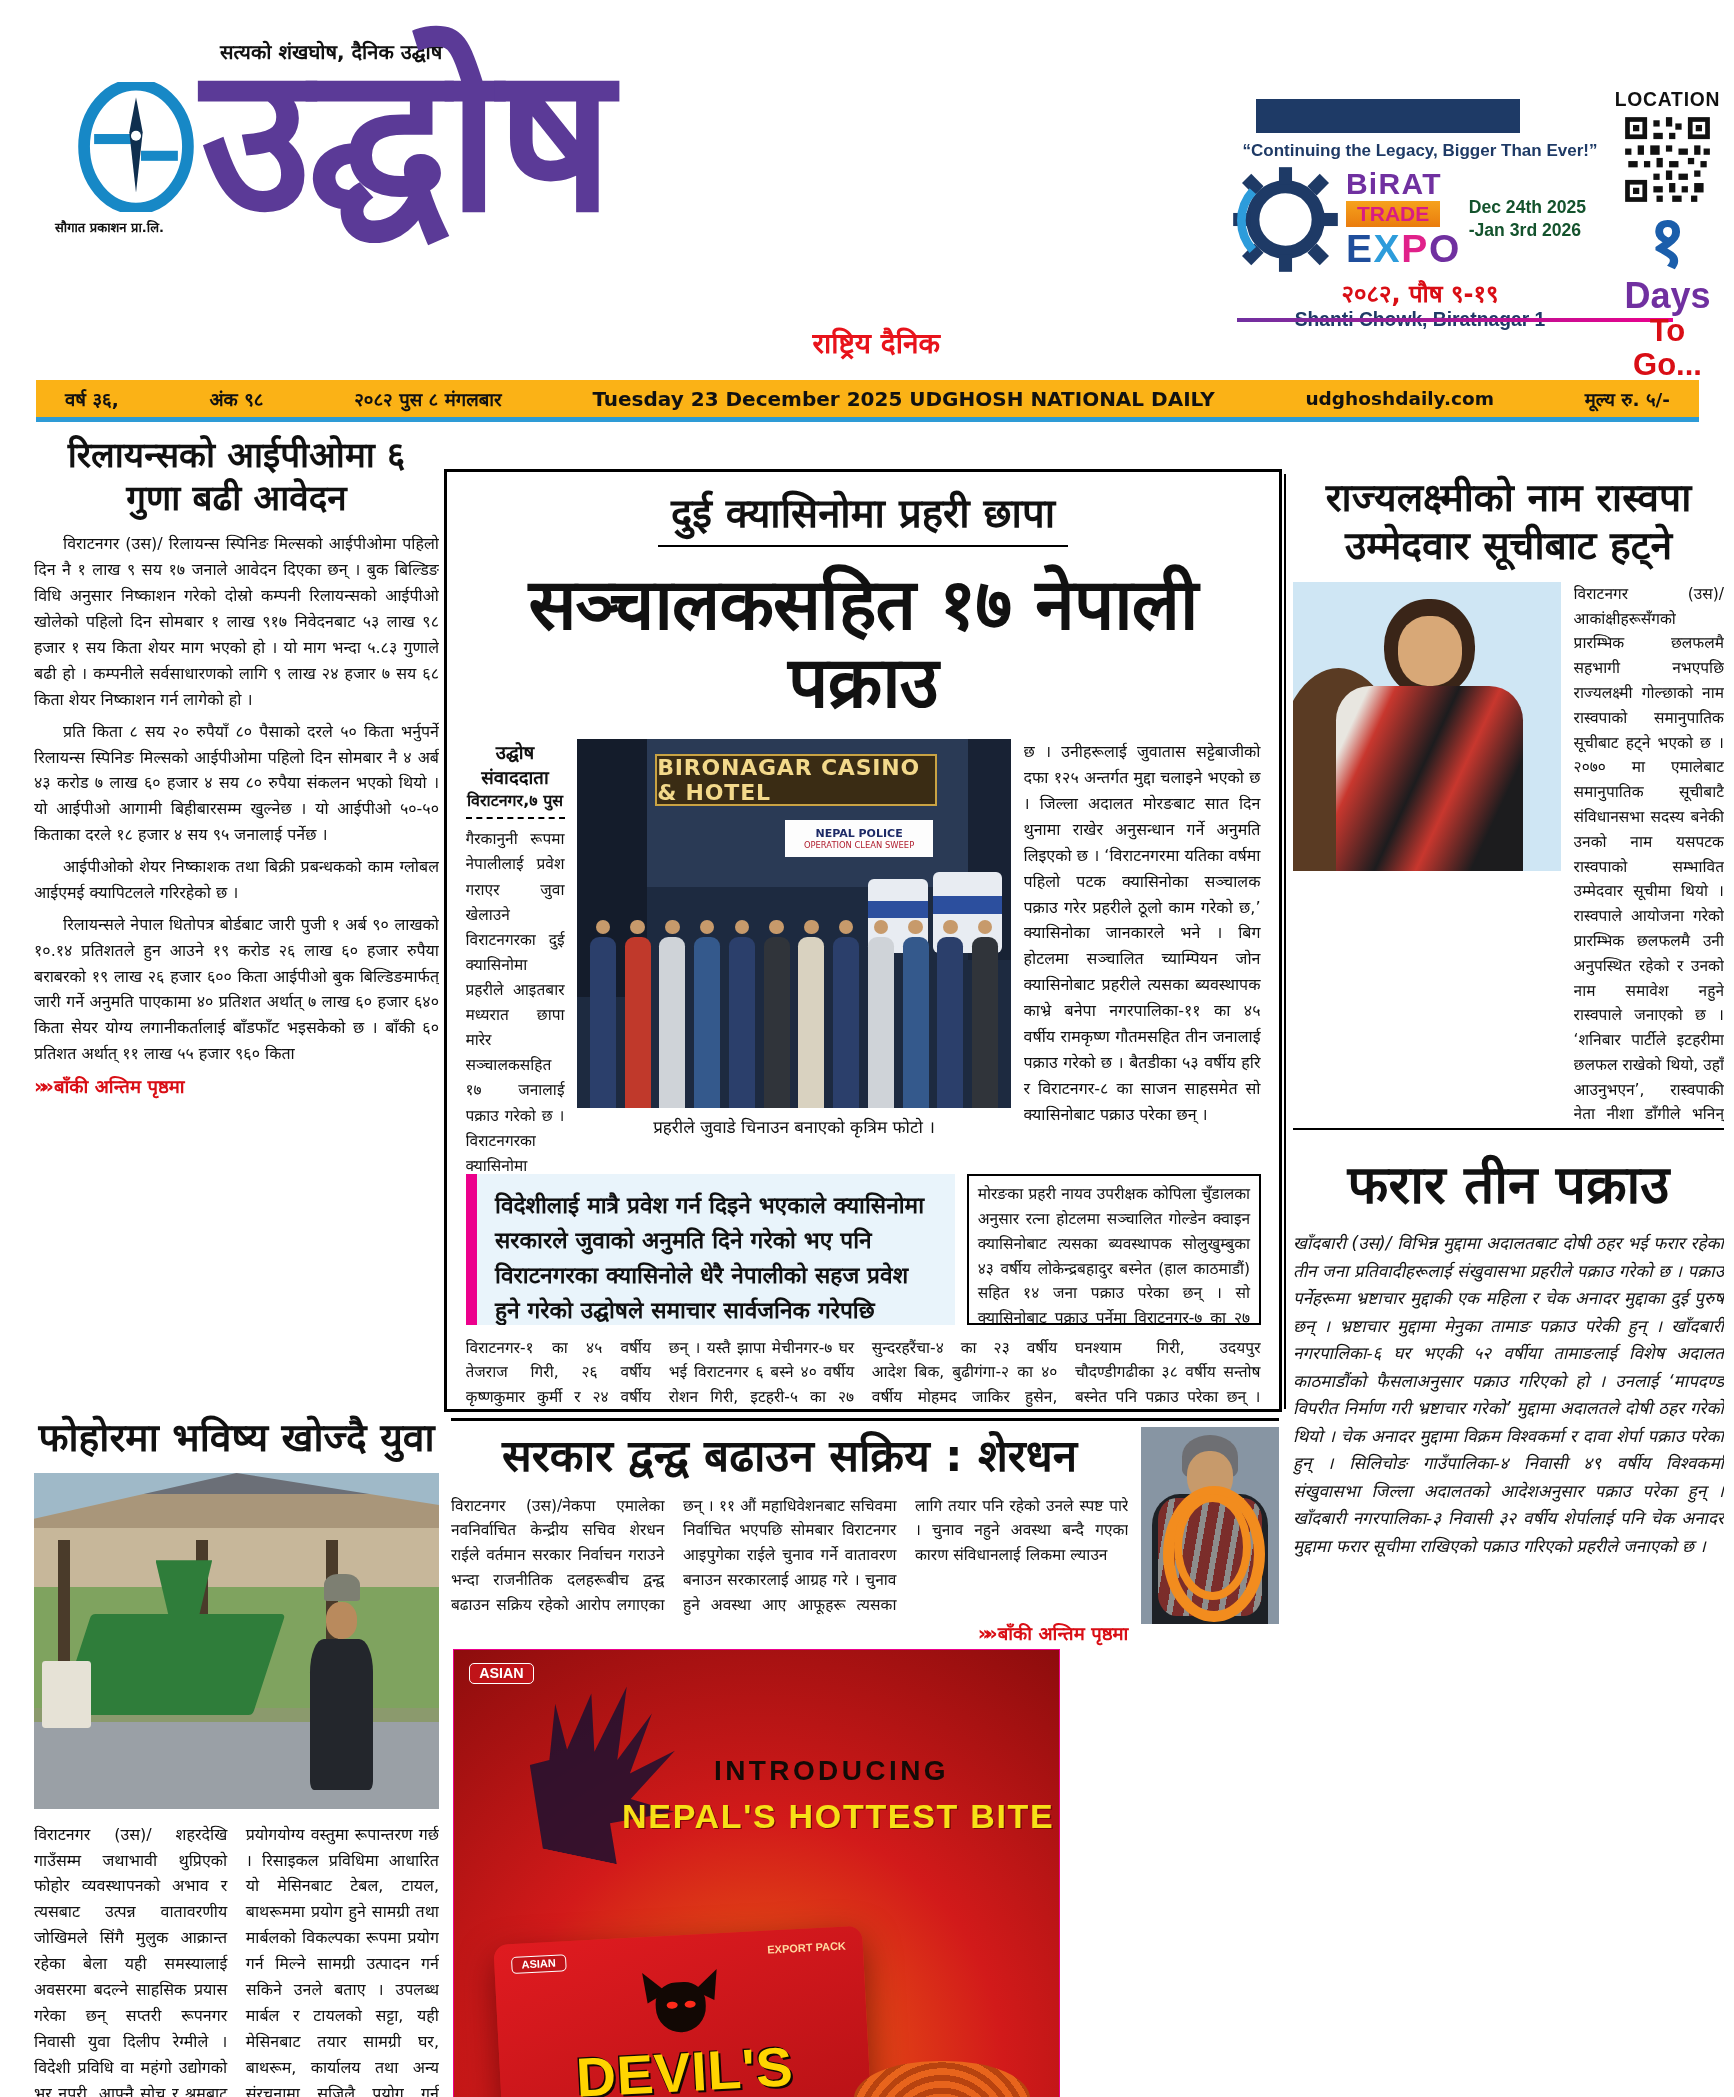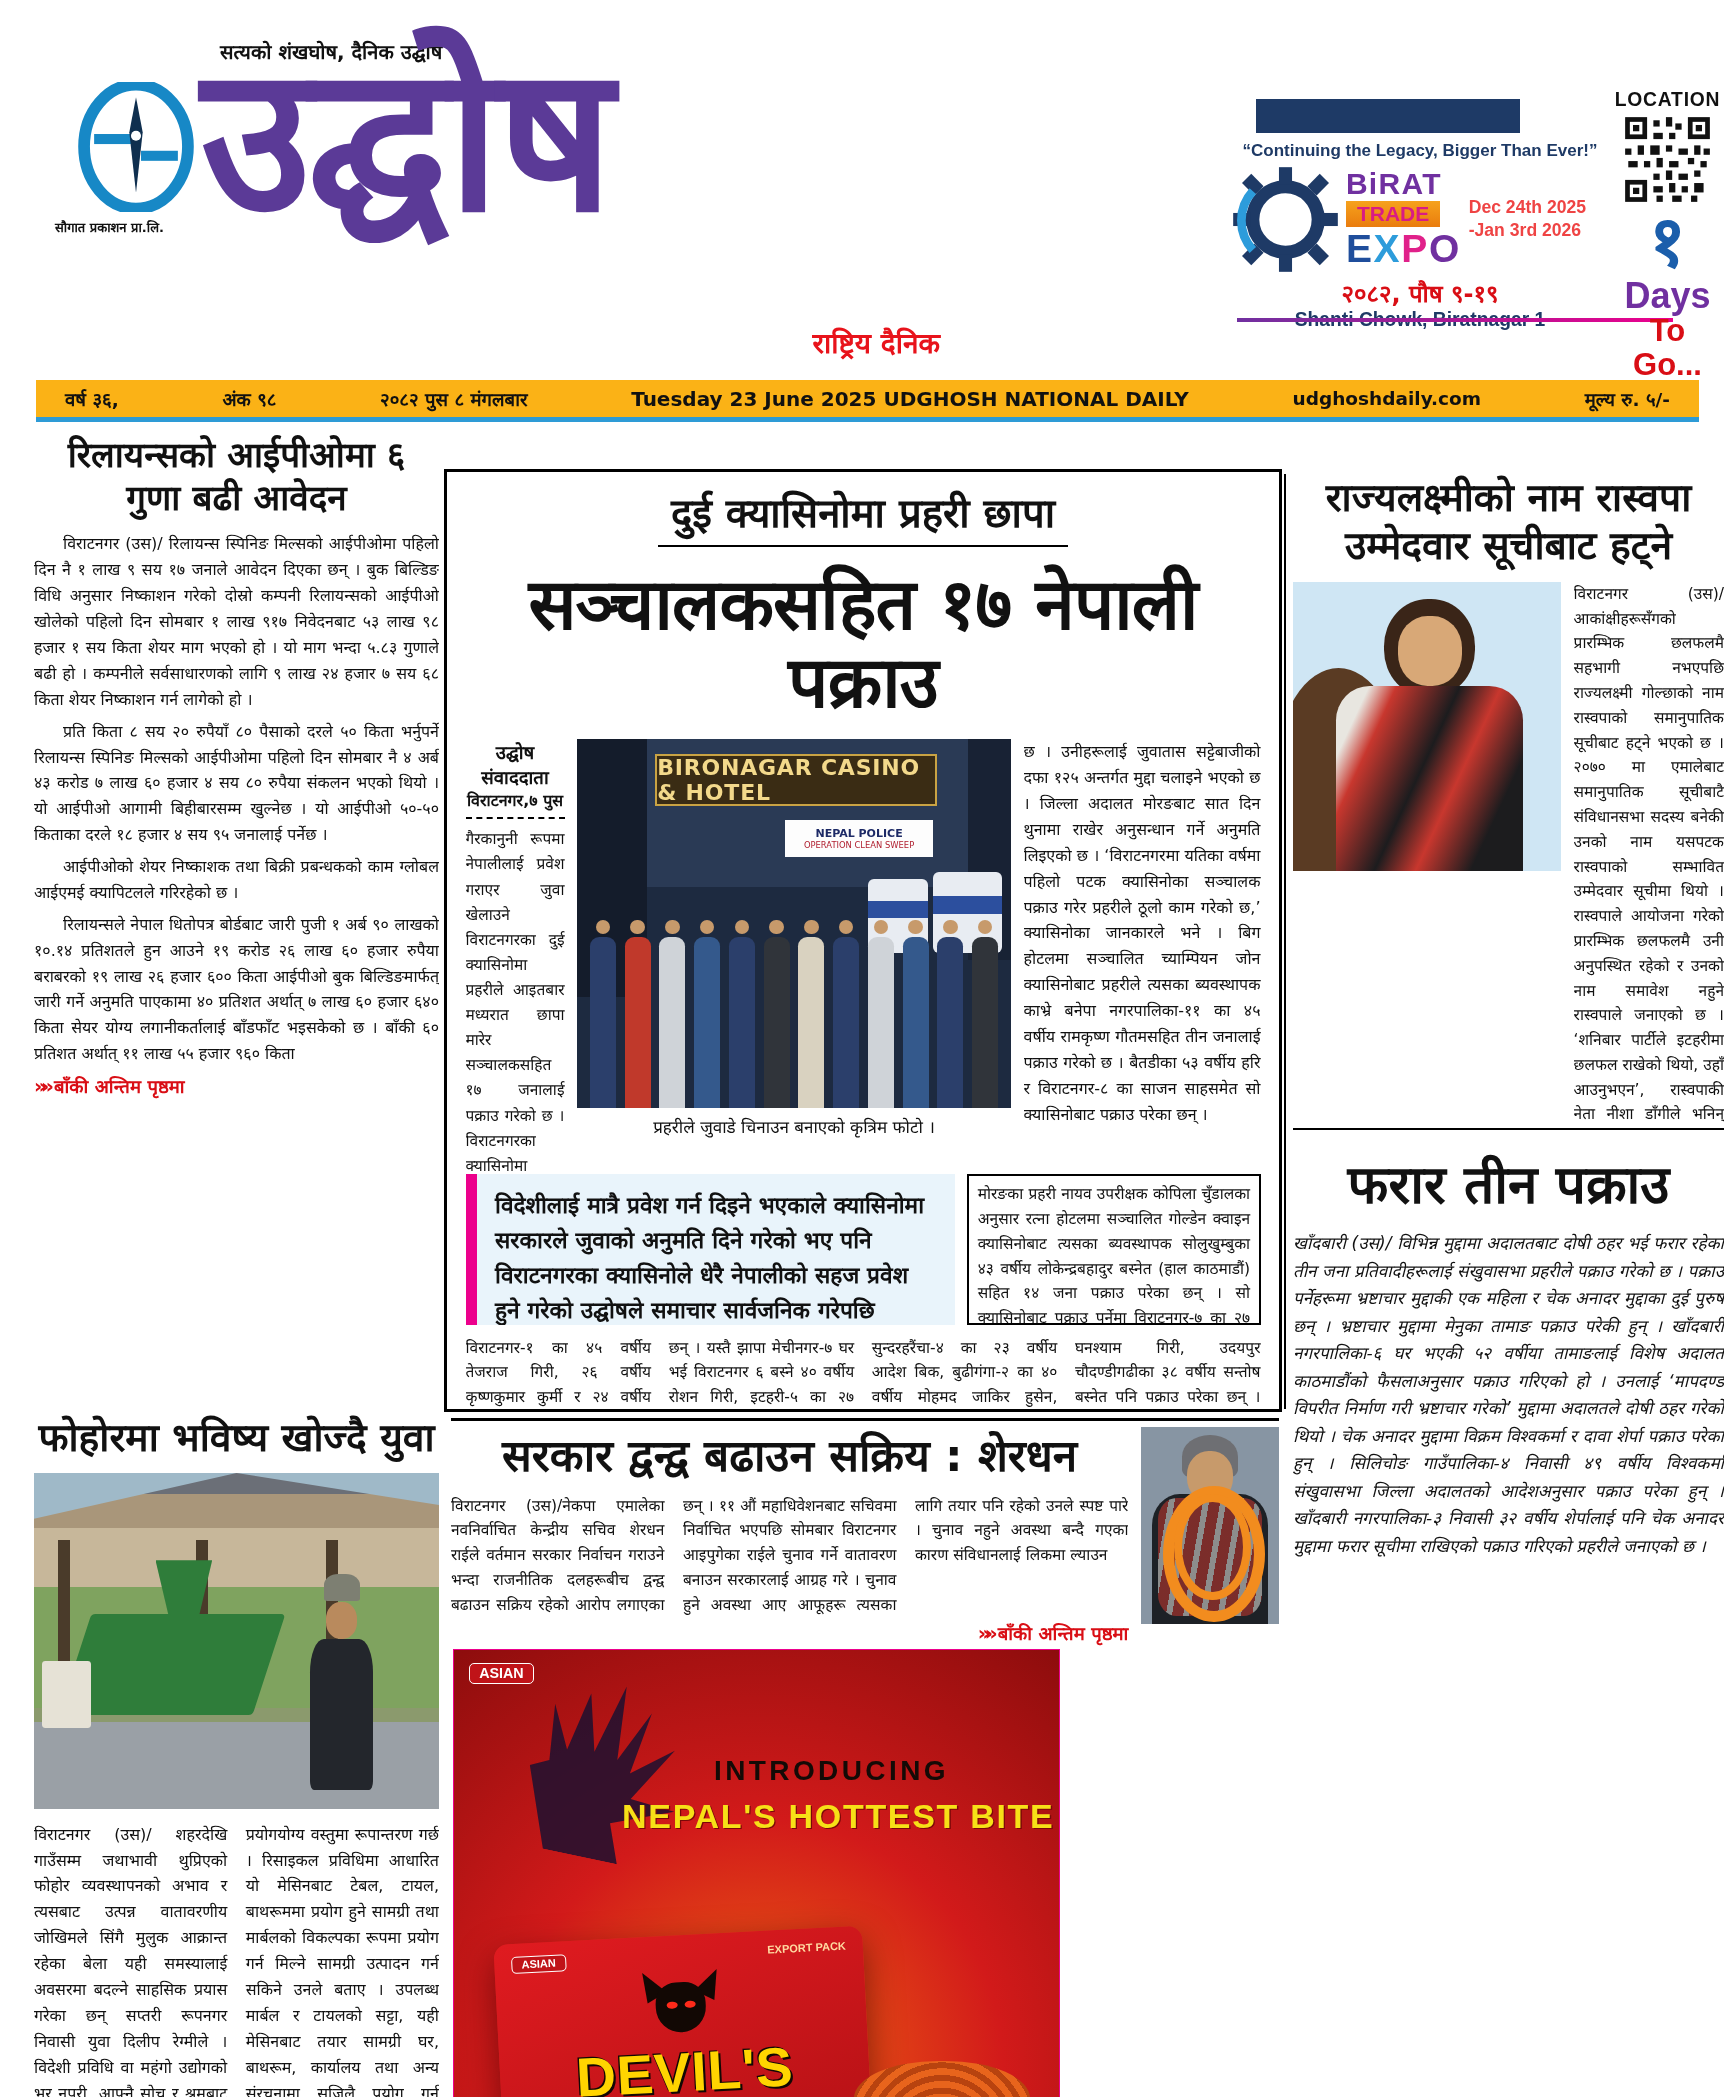--- a/index.html
+++ b/index.html
@@ -150,21 +150,21 @@
             <rect x="72" y="76" width="16" height="12" transform="rotate(45 80 82)"></rect>
           </g>
         </g>
         <path d="M20 78 A40 40 0 0 1 20 24" fill="none" stroke="#2D9CDB" stroke-width="8"></path>
       </svg>
       <div style="margin-left:5.9px;">
         <div style="color:#7030A0;font-size:30px;font-weight:bold;letter-spacing:1.3px;">BiRAT</div>
         <div style="display:inline-block;background:linear-gradient(#f6a21c,#e97c0e);color:#D91C84;font-size:21px;font-weight:bold;padding:0.8px 11px;">TRADE</div>
         <div style="font-size:39px;font-weight:bold;letter-spacing:1.7px;"><span style="color:#1F4E9C;">E</span><span style="color:#2D9CDB;">X</span><span style="color:#E0218A;">P</span><span style="color:#7030A0;">O</span></div>
       </div>
-      <div style="margin-left:7.6px;color:#ef4444;font-size:17.6px;font-weight:bold;line-height:1.3;">
+      <div style="margin-left:7.6px;color:#14532d;font-size:17.6px;font-weight:bold;line-height:1.3;">
         <div>Dec 24th 2025</div>
         <div>-Jan 3rd 2026</div>
       </div>
     </div>
     <div class="ctr np" style="color:#D90E15;font-size:24px;font-weight:bold;margin-top:2.5px;">२०८२, पौष ९-१९</div>
     <div class="ctr" style="color:#1E3A66;font-size:19.3px;font-weight:bold;">Shanti Chowk, Biratnagar 1</div>
   </div>
   <div class="abs" style="left:1237px;top:318px;width:436px;height:3.8px;background:linear-gradient(90deg,#7030A0,#EC008C);"></div>
 
   <div class="abs ctr" style="left:1613px;top:89px;width:109px;">
@@ -214,21 +214,21 @@
     </svg>
     <div class="np" style="color:#1B5EAB;font-size:71px;font-weight:bold;line-height:1;">१</div>
     <div style="color:#7030A0;font-size:36px;font-weight:bold;line-height:1.05;">Days</div>
     <div style="color:#D90E15;font-size:31px;font-weight:bold;line-height:1.1;">To Go...</div>
   </div>
 
   <div class="abs datebar np" style="left:36px;top:380px;width:1663px;height:37px;">
     <span>वर्ष ३६,</span>
     <span>अंक ९८</span>
     <span>२०८२ पुस ८ मंगलबार</span>
-    <span style="font-size:20px;">Tuesday 23 June 2025 UDGHOSH NATIONAL DAILY</span>
+    <span style="font-size:20px;">Tuesday 23 December 2025 UDGHOSH NATIONAL DAILY</span>
     <span>udghoshdaily.com</span>
     <span>मूल्य रु. ५/-</span>
   </div>
   <div class="abs bluerule" style="left:36px;top:417px;width:1663px;height:5px;"></div>
 
   <div class="abs np" style="left:34px;top:434px;width:405px;height:965px;overflow:hidden;">
     <div class="h-small ctr" style="padding:0 17px;">रिलायन्सको आईपीओमा ६ गुणा बढी आवेदन</div>
     <div class="bodytxt just" style="margin-top:12px;">
       <p>विराटनगर (उस)/ रिलायन्स स्पिनिङ मिल्सको आईपीओमा पहिलो दिन नै १ लाख ९ सय १७ जनाले आवेदन दिएका छन् । बुक बिल्डिङ विधि अनुसार निष्काशन गरेको दोस्रो कम्पनी रिलायन्सको आईपीओ खोलेको पहिलो दिन सोमबार १ लाख ९१७ निवेदनबाट ५३ लाख ९८ हजार १ सय किता शेयर माग भएको हो । यो माग भन्दा ५.८३ गुणाले बढी हो । कम्पनीले सर्वसाधारणको लागि ९ लाख २४ हजार ७ सय ६८ किता शेयर निष्काशन गर्न लागेको हो ।</p>
       <p>प्रति किता ८ सय २० रुपैयाँ ८० पैसाको दरले ५० किता भर्नुपर्ने रिलायन्स स्पिनिङ मिल्सको आईपीओमा पहिलो दिन सोमबार नै ४ अर्ब ४३ करोड ७ लाख ६० हजार ४ सय ८० रुपैया संकलन भएको थियो । यो आईपीओ आगामी बिहीबारसम्म खुल्नेछ । यो आईपीओ ५०-५० किताका दरले १८ हजार ४ सय ९५ जनालाई पर्नेछ ।</p>

